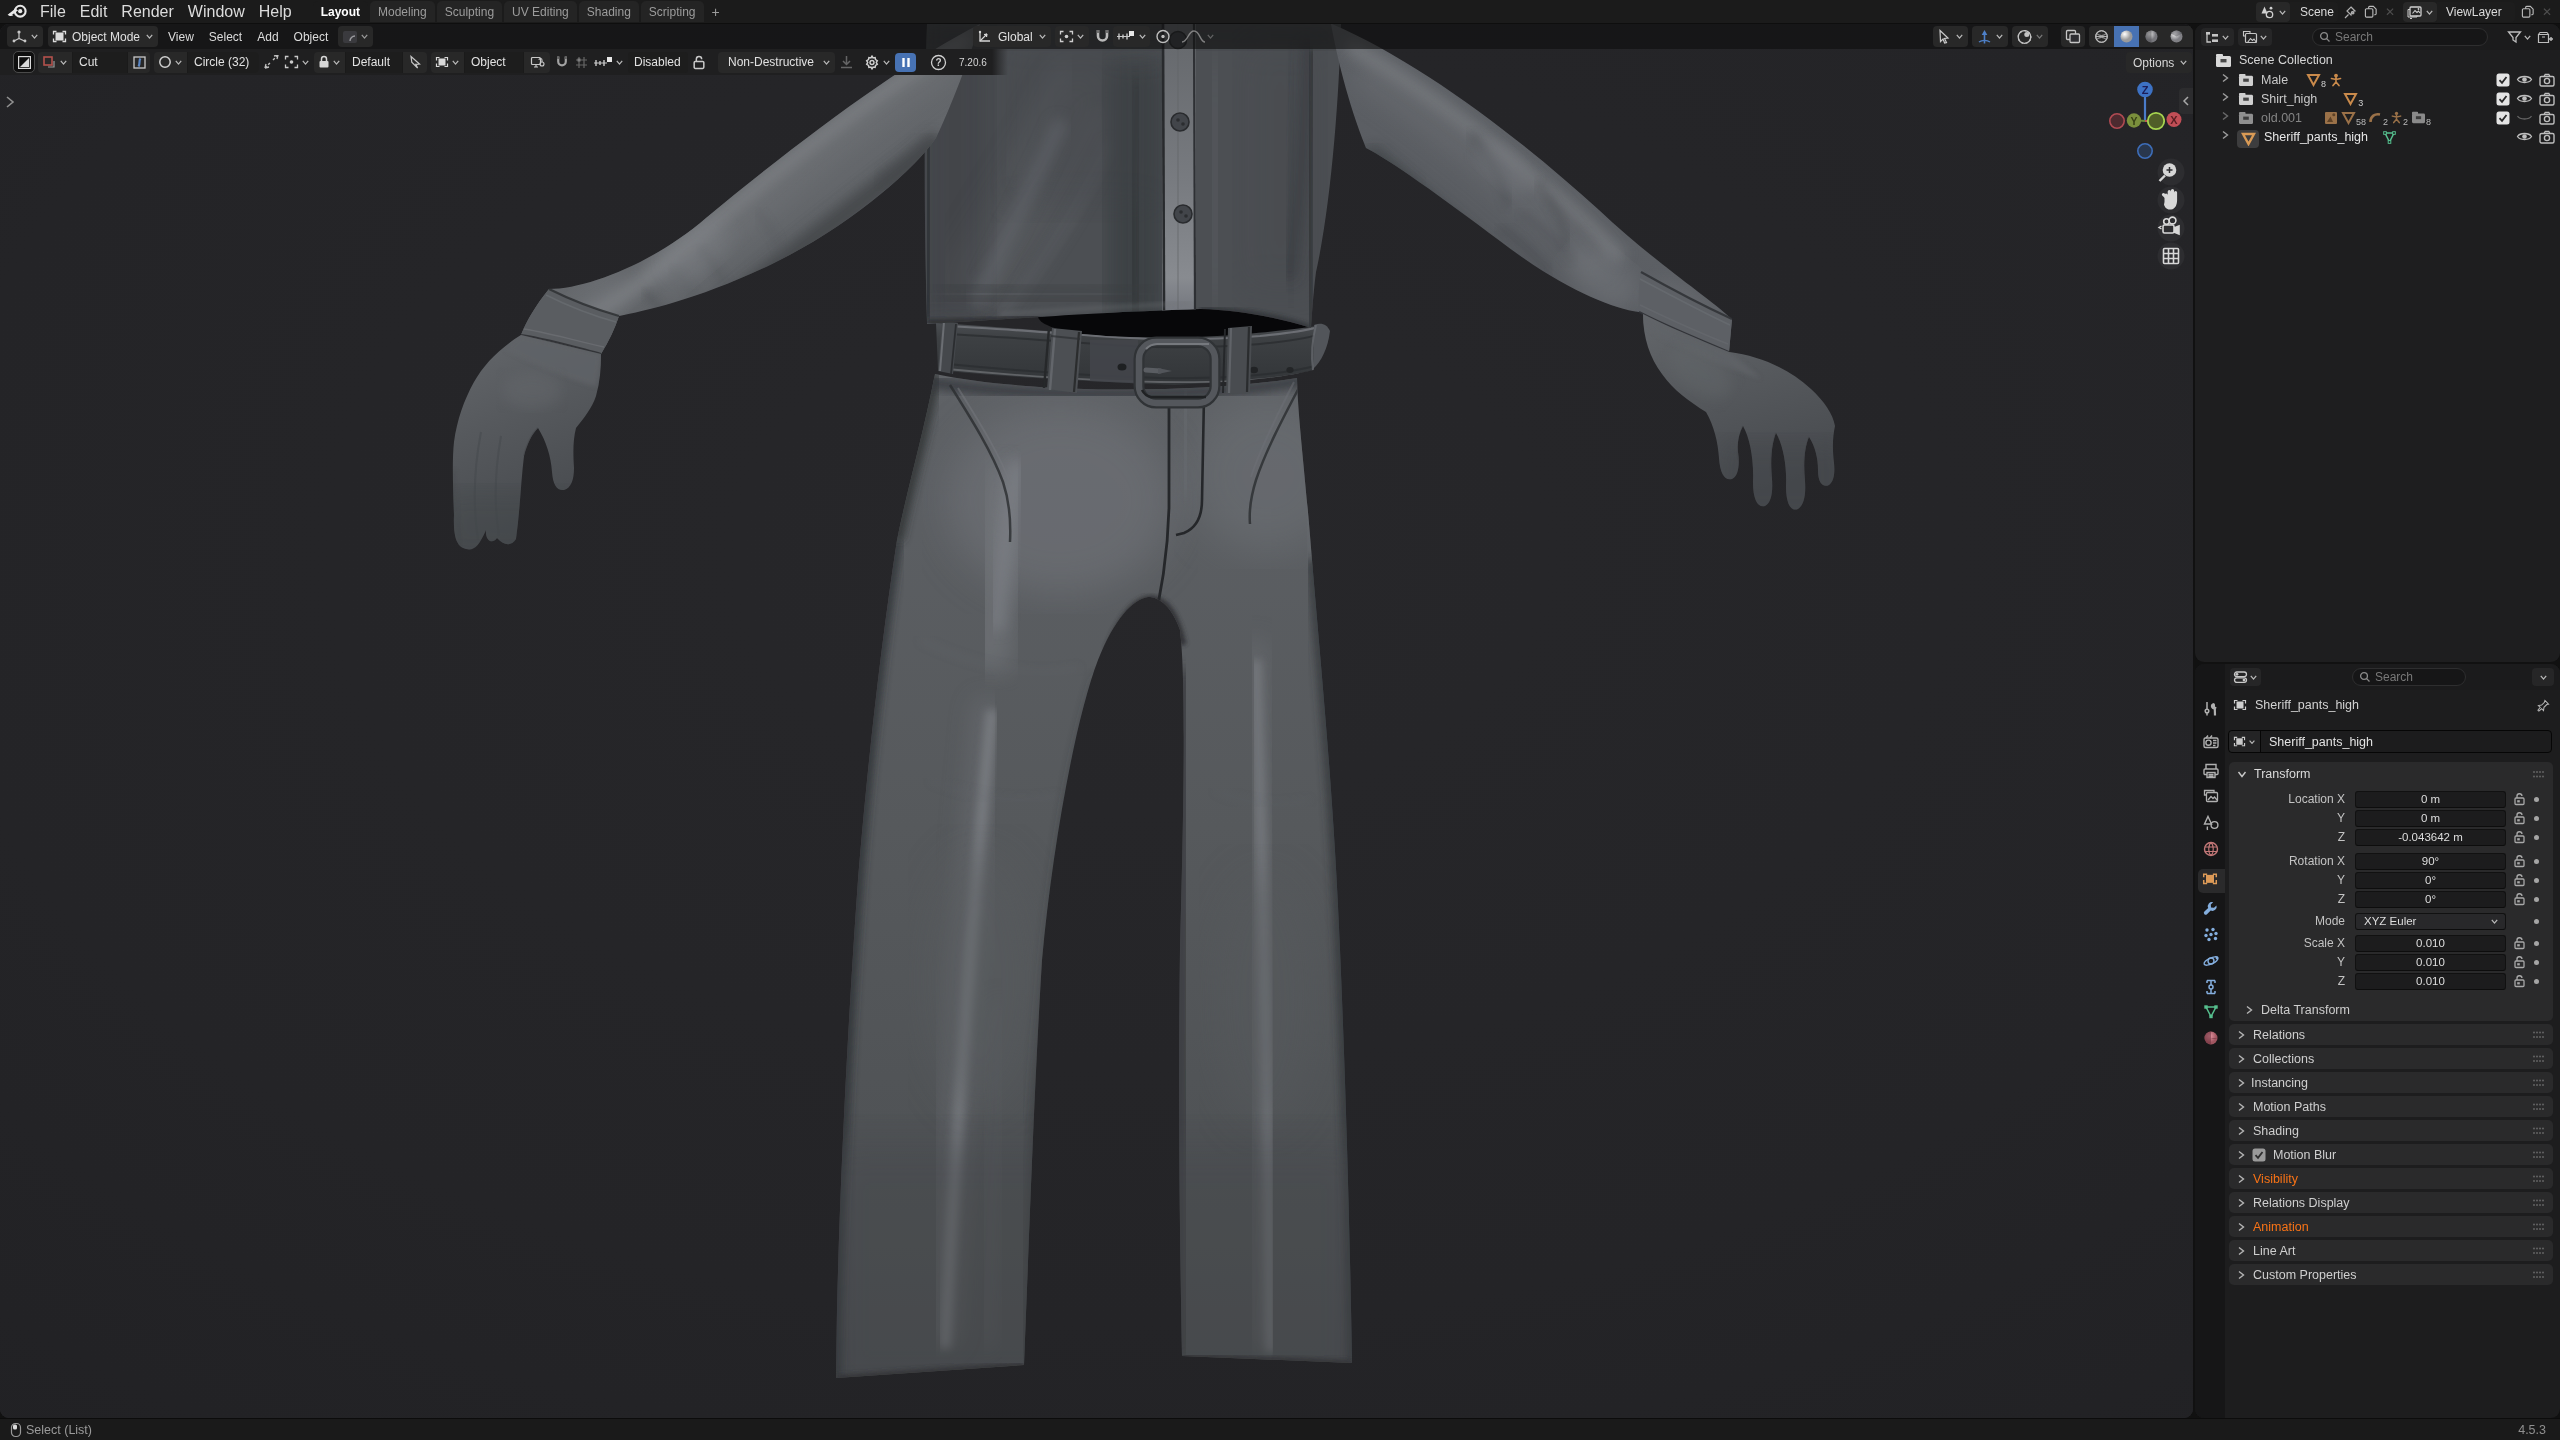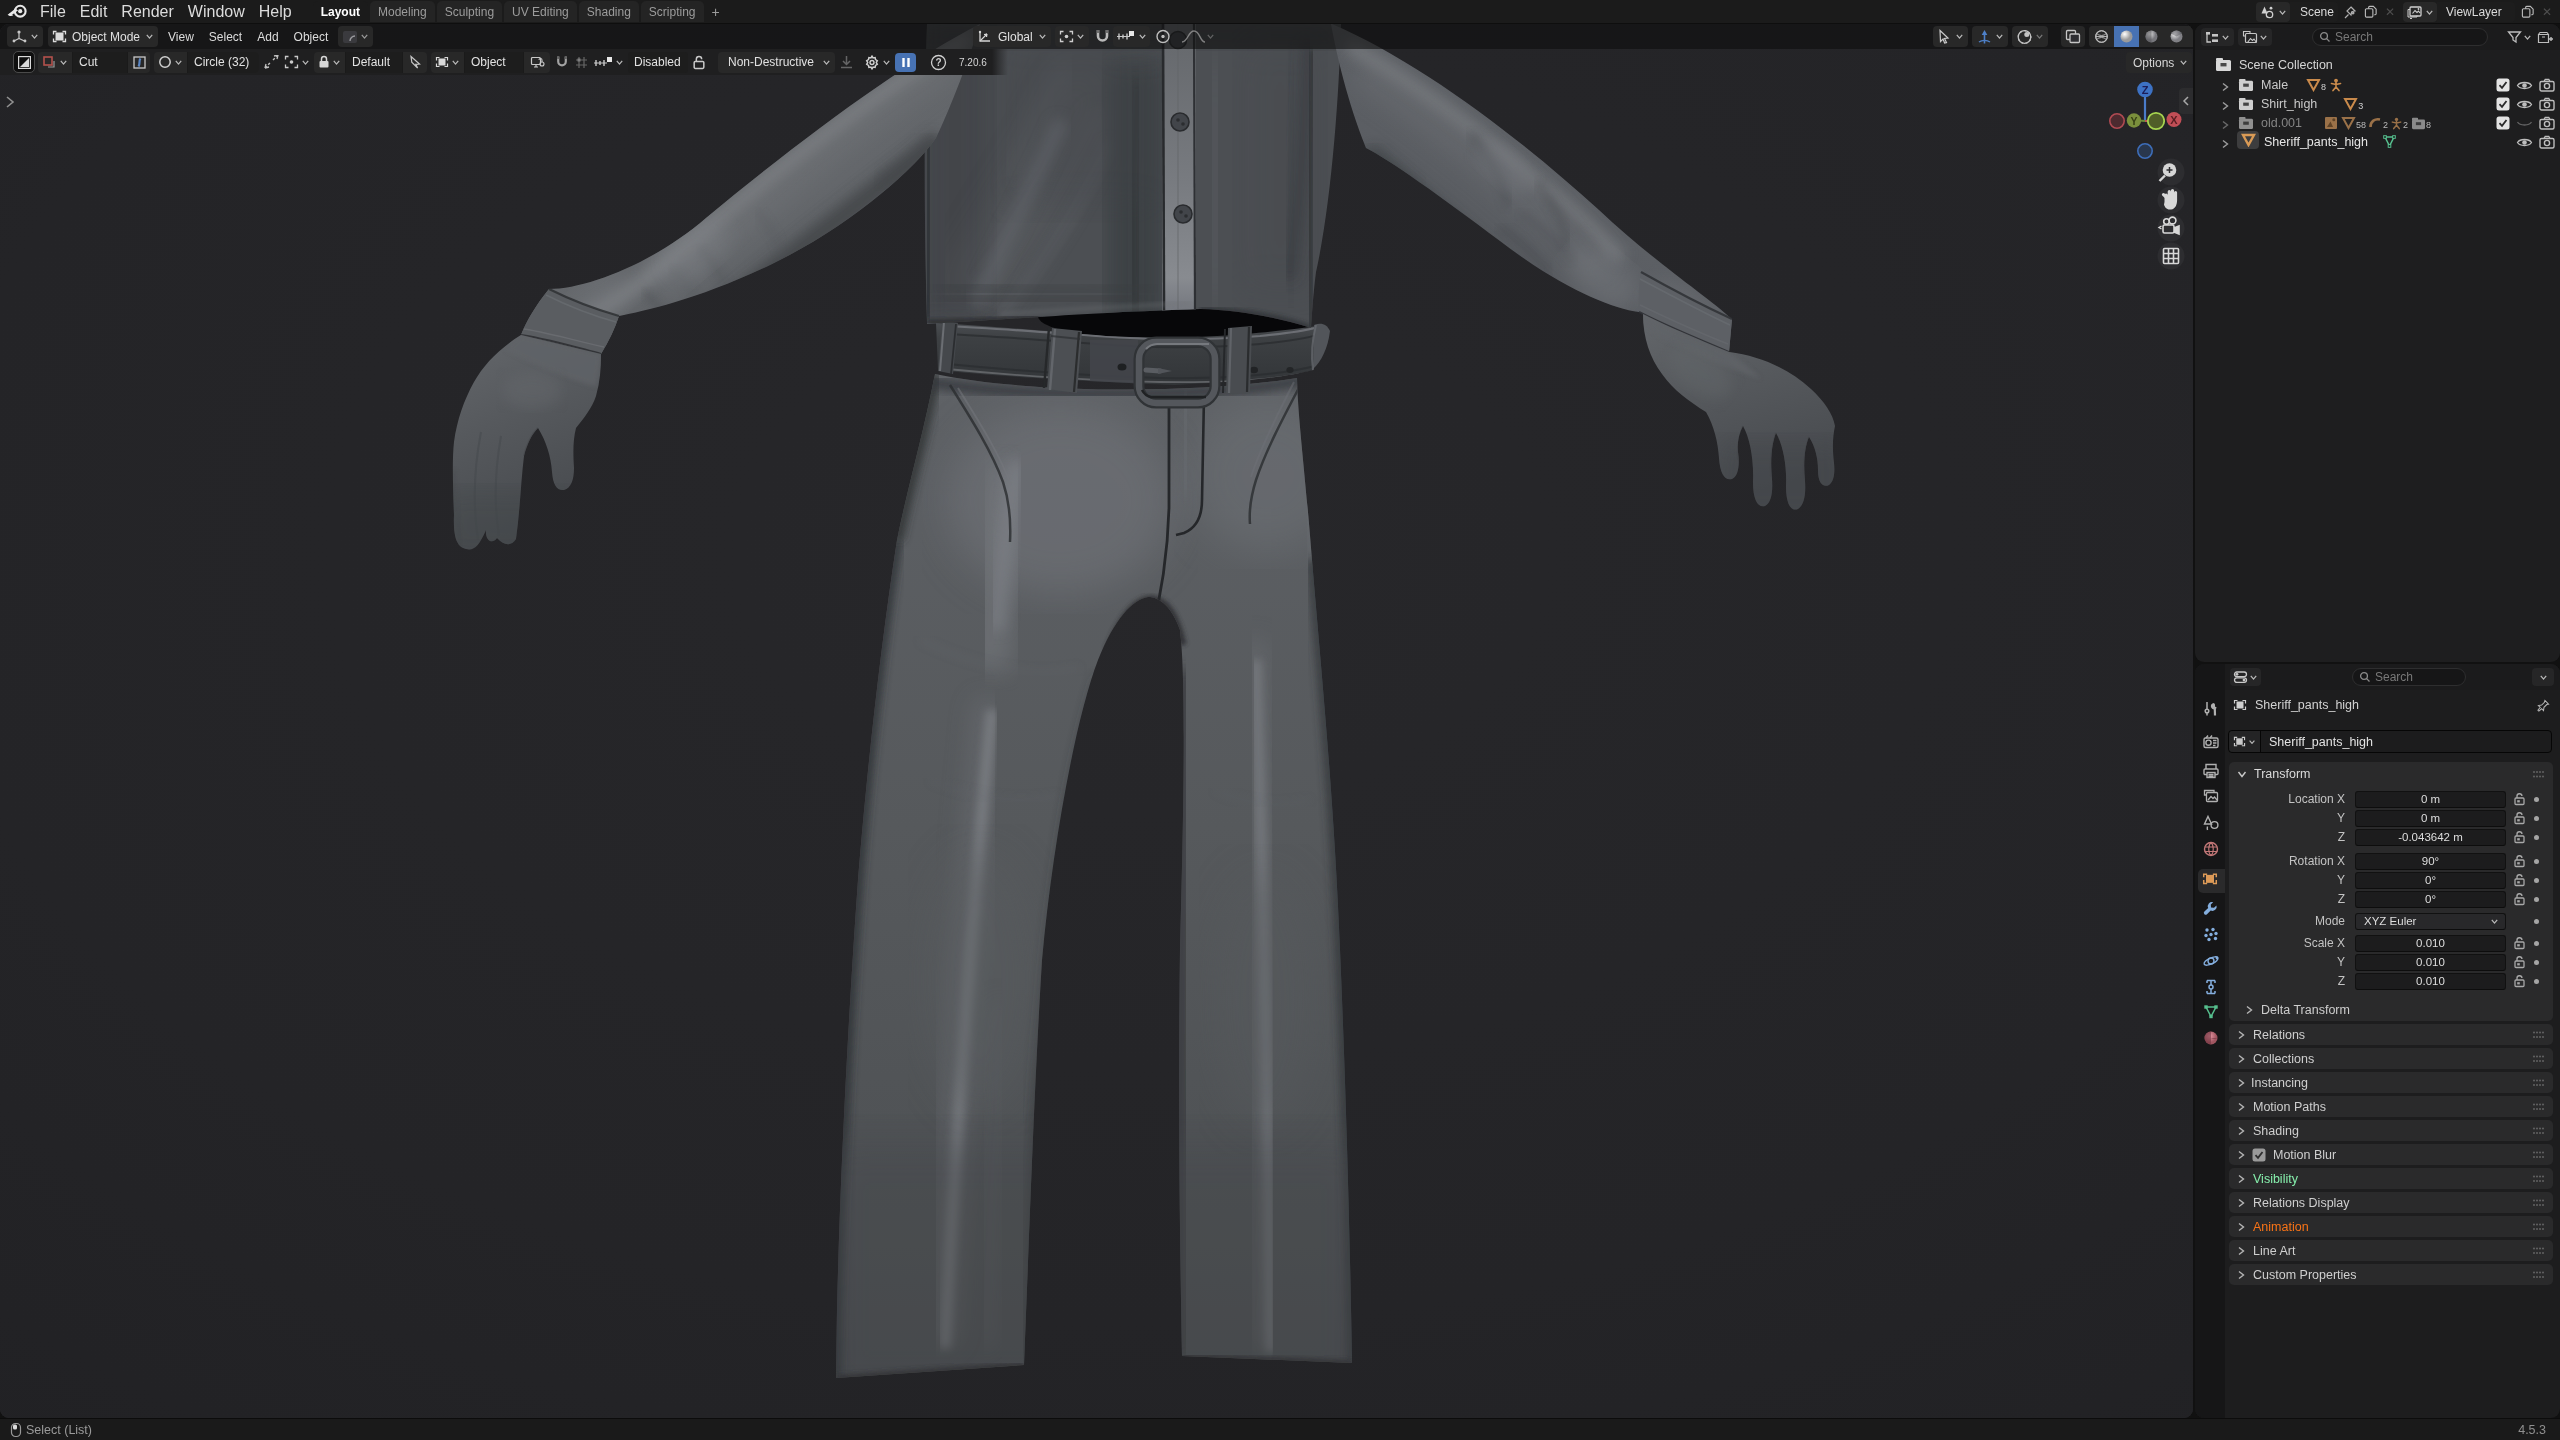--- a/index.html
+++ b/index.html
@@ -11,21 +11,21 @@
 #props{position:absolute;left:2195px;top:664px;width:365px;height:754px;background:#1d1d1e;border-radius:9px;overflow:hidden}
 #status{position:absolute;left:0;top:1418px;width:2560px;height:22px;background:#1a1a1a;border-top:1px solid #0c0c0c}
 .menu{color:#dcdcdc;font-size:16px;padding:0 7px}
 .tab{color:#9c9c9c;font-size:12px;background:#242424;border-radius:5px 5px 0 0;padding:2px 8px;height:21px;display:flex;align-items:center;margin-right:2px}
 .tab.act{background:#1b1b1b;color:#fff;font-weight:bold}
 .pill{background:#282828;border-radius:4px;height:21px;display:flex;align-items:center;padding:0 4px;gap:2px}
 .btn{background:#282828;border-radius:4px;height:21px;display:flex;align-items:center;justify-content:center}
 .fld{background:#1d1d1d;height:21px;display:flex;align-items:center;color:#e2e2e2;font-size:12px;padding:0 6px}
 .seg{display:flex;align-items:center;background:#282828;border-radius:4px;height:21px;overflow:hidden}
 .seg>*{height:21px}
-.ol-row{display:flex;align-items:flex-end;height:19px;color:#c9c9c9;font-size:12.5px;position:relative}
+.ol-row{display:flex;align-items:flex-start;height:19px;color:#c9c9c9;font-size:12.5px;position:relative}
 .pnl{position:absolute;left:34px;width:324px;background:#2a2a2b;border-radius:5px;color:#d4d4d4;font-size:12.5px}
 .dots{position:absolute;right:8px;top:50%;transform:translateY(-50%);width:13px;height:9px;opacity:.55}
 .lbl{position:absolute;color:#c3c3c3;font-size:12px;text-align:right}
 .nfld{position:absolute;background:#1c1c1d;border-radius:3px;height:17px;color:#dedede;font-size:11.5px;
   display:flex;align-items:center;justify-content:center;border:1px solid #111;border-bottom-color:#0d0d0d}
 </style></head><body>
 <div id="top" class="fx">
 <svg width="22" height="15" viewBox="0 0 22 15" style="margin-left:7px">
 <g fill="#e8e8e8">
         <circle cx="13.2" cy="7.2" r="5.4" fill="none" stroke="#e8e8e8" stroke-width="2.1"></circle>
@@ -1147,21 +1147,21 @@
           <circle cx="5" cy="6.5" r="1.1"></circle>
           <circle cx="8" cy="6.5" r="1.1"></circle>
           <circle cx="11" cy="6.5" r="1.1"></circle>
         </g>
       </svg>
     </div>
 <div class="pnl fx" style="top:504px;height:21px">
 <svg style="margin-left:7px" width="10" height="10" viewBox="0 0 10 10">
         <path d="M3 1.5 L7.5 5 L3 8.5" fill="none" stroke="#b5b5b5" stroke-width="1.4"></path>
       </svg>
-      <span style="margin-left:7px;font-size:12.5px;color:#86efac">Visibility</span>
+      <span style="margin-left:7px;font-size:12.5px;color:#f97316">Visibility</span>
       <svg class="dots" width="13" height="9" viewBox="0 0 13 9">
         <g fill="#888">
           <circle cx="2" cy="2" r="1.1"></circle>
           <circle cx="5" cy="2" r="1.1"></circle>
           <circle cx="8" cy="2" r="1.1"></circle>
           <circle cx="11" cy="2" r="1.1"></circle>
           <circle cx="2" cy="6.5" r="1.1"></circle>
           <circle cx="5" cy="6.5" r="1.1"></circle>
           <circle cx="8" cy="6.5" r="1.1"></circle>
           <circle cx="11" cy="6.5" r="1.1"></circle>

